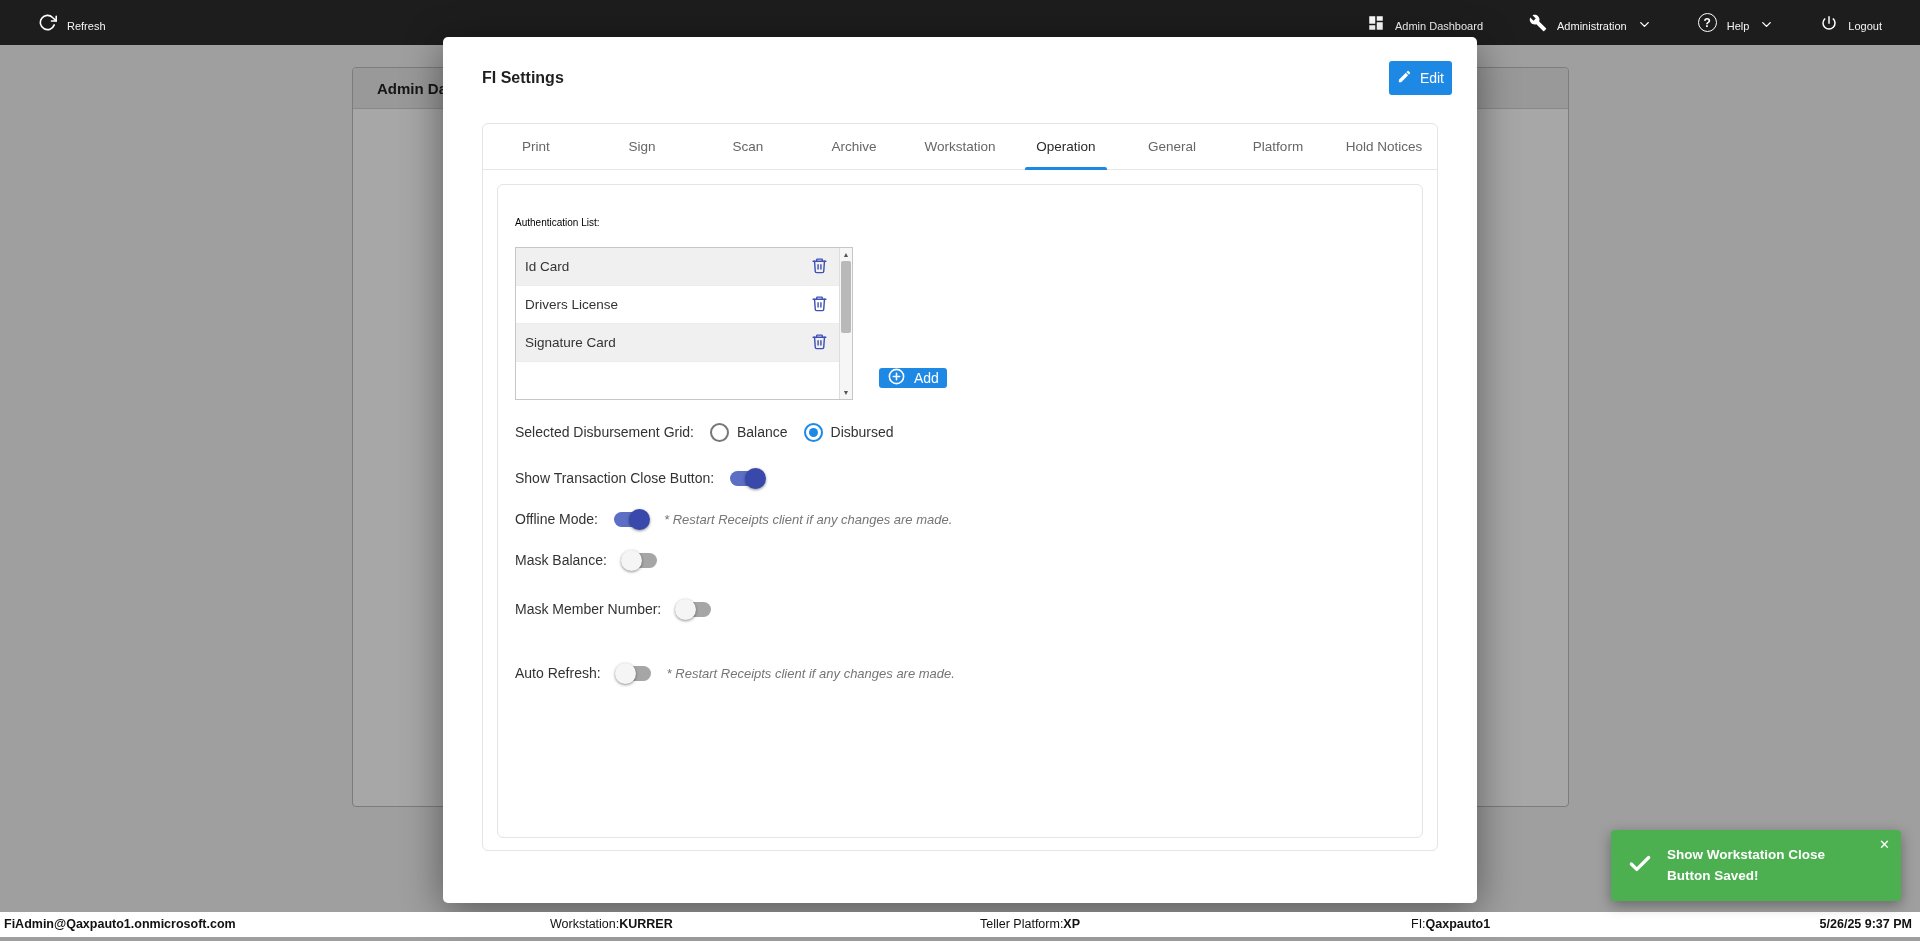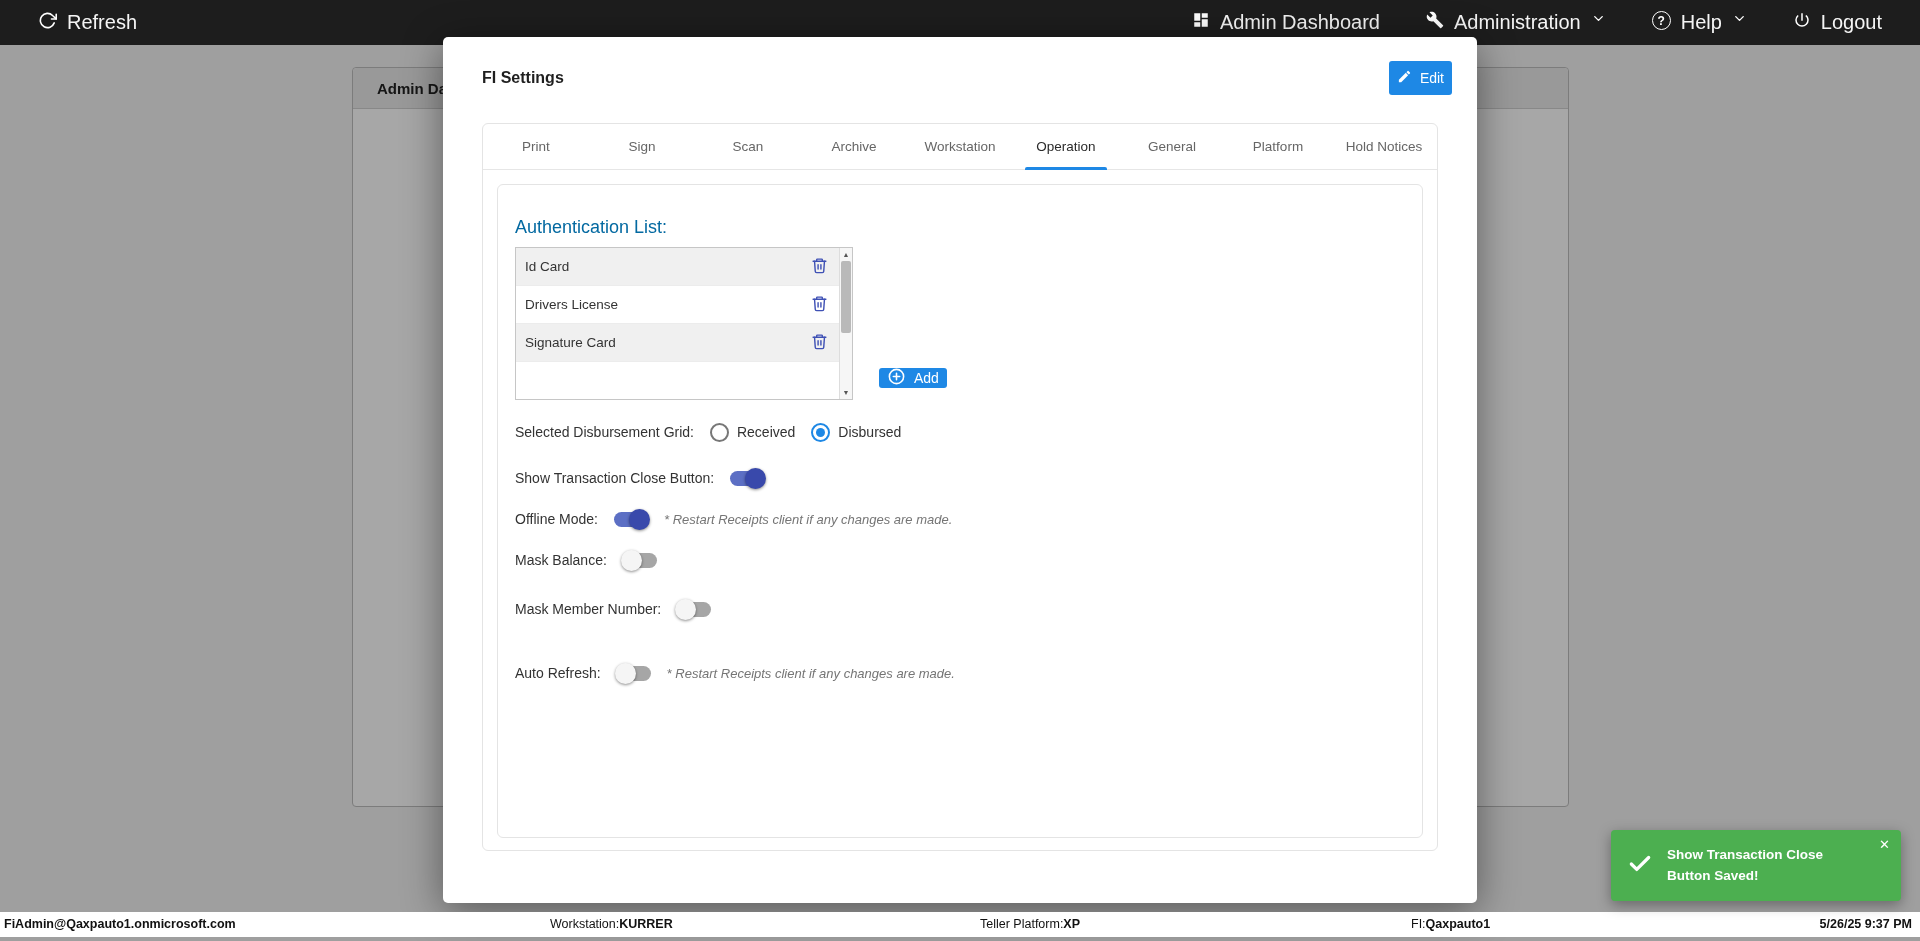--- a/index.html
+++ b/index.html
@@ -1,37 +1,37 @@
 <!DOCTYPE html>
 <html><head>
 <meta charset="utf-8">
 <style>
   *{margin:0;padding:0;box-sizing:border-box}
   html,body{width:1920px;height:941px;font-family:"Liberation Sans","DejaVu Sans",sans-serif;background:#f1f1f1;overflow:hidden}
   
   .topbar{position:absolute;top:0;left:0;right:0;height:45px;background:#1d1d1d;display:flex;align-items:center;justify-content:space-between;padding:0 38px;z-index:40}
-  .tb-item{display:flex;align-items:flex-start;gap:10px;font-size:20px;color:#f5f5f5;cursor:pointer;white-space:nowrap}
+  .tb-item{display:flex;align-items:flex-end;gap:10px;font-size:11px;color:#f5f5f5;cursor:pointer;white-space:nowrap}
   .tb-right{display:flex;align-items:center;gap:46px}
   .tb-item svg{display:block}
   
   .bg-card{position:absolute;left:352px;top:67px;width:1217px;height:740px;background:#fdfdfd;border:1px solid #bdbdbd;border-radius:4px}
   .bg-card-header{height:41px;background:#e9e9e9;border-bottom:1px solid #cfcfcf;border-radius:4px 4px 0 0;display:flex;align-items:center;padding-left:24px;font-weight:bold;font-size:15px;color:#222;overflow:hidden;white-space:nowrap}
   .overlay{position:absolute;left:0;top:45px;right:0;bottom:0;background:rgba(0,0,0,.34);z-index:50}
   
   .modal{position:absolute;left:443px;top:37px;width:1034px;height:866px;background:#fff;border-radius:5px;box-shadow:0 8px 40px rgba(0,0,0,.45);z-index:60}
   .modal-header{display:flex;align-items:center;justify-content:space-between;padding:24px 25px 12px 39px}
   .modal-title{font-size:16px;font-weight:bold;color:#1f1f1f}
   .btn-primary{display:inline-flex;align-items:center;gap:8px;background:#1e88e5;color:#fff;border:none;border-radius:3px;font-size:14px;padding:8px 8px;cursor:pointer;font-family:inherit}
   .tabs-card{margin:16px 39px 0;border:1px solid #e4e4e4;border-radius:6px;height:728px;background:#fff}
   .tabs{display:flex;border-bottom:1px solid #e6e6e6;height:46px}
   .tab{flex:1;display:flex;align-items:center;justify-content:center;font-size:13.5px;color:#666;position:relative;cursor:pointer;white-space:nowrap}
   .tab.active{color:#2b2b2b}
   .tab.active:after{content:"";position:absolute;left:12px;right:12px;bottom:-1px;height:3px;background:#1e88e5;border-radius:2px 2px 0 0}
   .content-card{margin:14px;border:1px solid #e4e4e4;border-radius:6px;height:654px;position:relative;background:#fff}
-  .auth-label{position:absolute;left:17px;top:32px;font-size:18px;color:#0369a1}
+  .auth-label{position:absolute;left:17px;top:32px;font-size:10px;color:#000000}
   
   .listbox{position:absolute;left:17px;top:62px;width:338px;height:153px;border:1px solid #c6c6c6;background:#fff;display:flex;overflow:hidden}
   .list-rows{flex:1}
   .list-row{height:38px;display:flex;align-items:center;justify-content:space-between;padding:0 8px 0 9px;font-size:13.5px;color:#333;border-bottom:1px solid #ececec;cursor:pointer}
   .list-row:nth-child(odd){background:#f0f0f0}
   .trash-btn{width:24px;height:24px;display:flex;align-items:center;justify-content:center;cursor:pointer;background:none;border:none}
   .scrollbar{width:13px;background:#f6f6f6;border-left:1px solid #ddd;position:relative;flex:none}
   .sb-up,.sb-down{position:absolute;left:0;width:100%;height:13px;font-size:7px;color:#555;display:flex;align-items:center;justify-content:center;cursor:pointer}
   .sb-up{top:0}.sb-up:after{content:"▲"}
   .sb-down{bottom:0}.sb-down:after{content:"▼"}
@@ -222,21 +222,21 @@
               <path d="M12 8v8M8 12h8"></path>
             </svg>
         </span>
         <span>Add</span>
       </button>
 
       <div class="row" style="top:234px">
         <span>Selected Disbursement Grid:</span>
         <span class="radio-opt">
           <span class="radio"></span>
-          <span>Received</span>
+          <span>Balance</span>
         </span>
         <span class="radio-opt">
           <span class="radio sel"></span>
           <span>Disbursed</span>
         </span>
       </div>
 
       <div class="row" style="top:280px">
         <span>Show Transaction Close Button:</span>
         <span class="switch on">
@@ -290,15 +290,15 @@
   </span>
   <span class="f-abs" style="right:8px;font-weight:bold">5/26/25 9:37 PM</span>
 </div>
 
 <div class="toast">
   <span>
     <svg width="26" height="26" viewBox="0 0 24 24" fill="none" stroke="#fff" stroke-width="3" stroke-linecap="round" stroke-linejoin="round">
         <polyline points="20 6 9 17 4 12"></polyline>
       </svg>
   </span>
-  <span class="toast-msg">Show Transaction Close Button Saved!</span>
+  <span class="toast-msg">Show Workstation Close Button Saved!</span>
   <button class="toast-close">✕</button>
 </div>
 
 </body></html>

